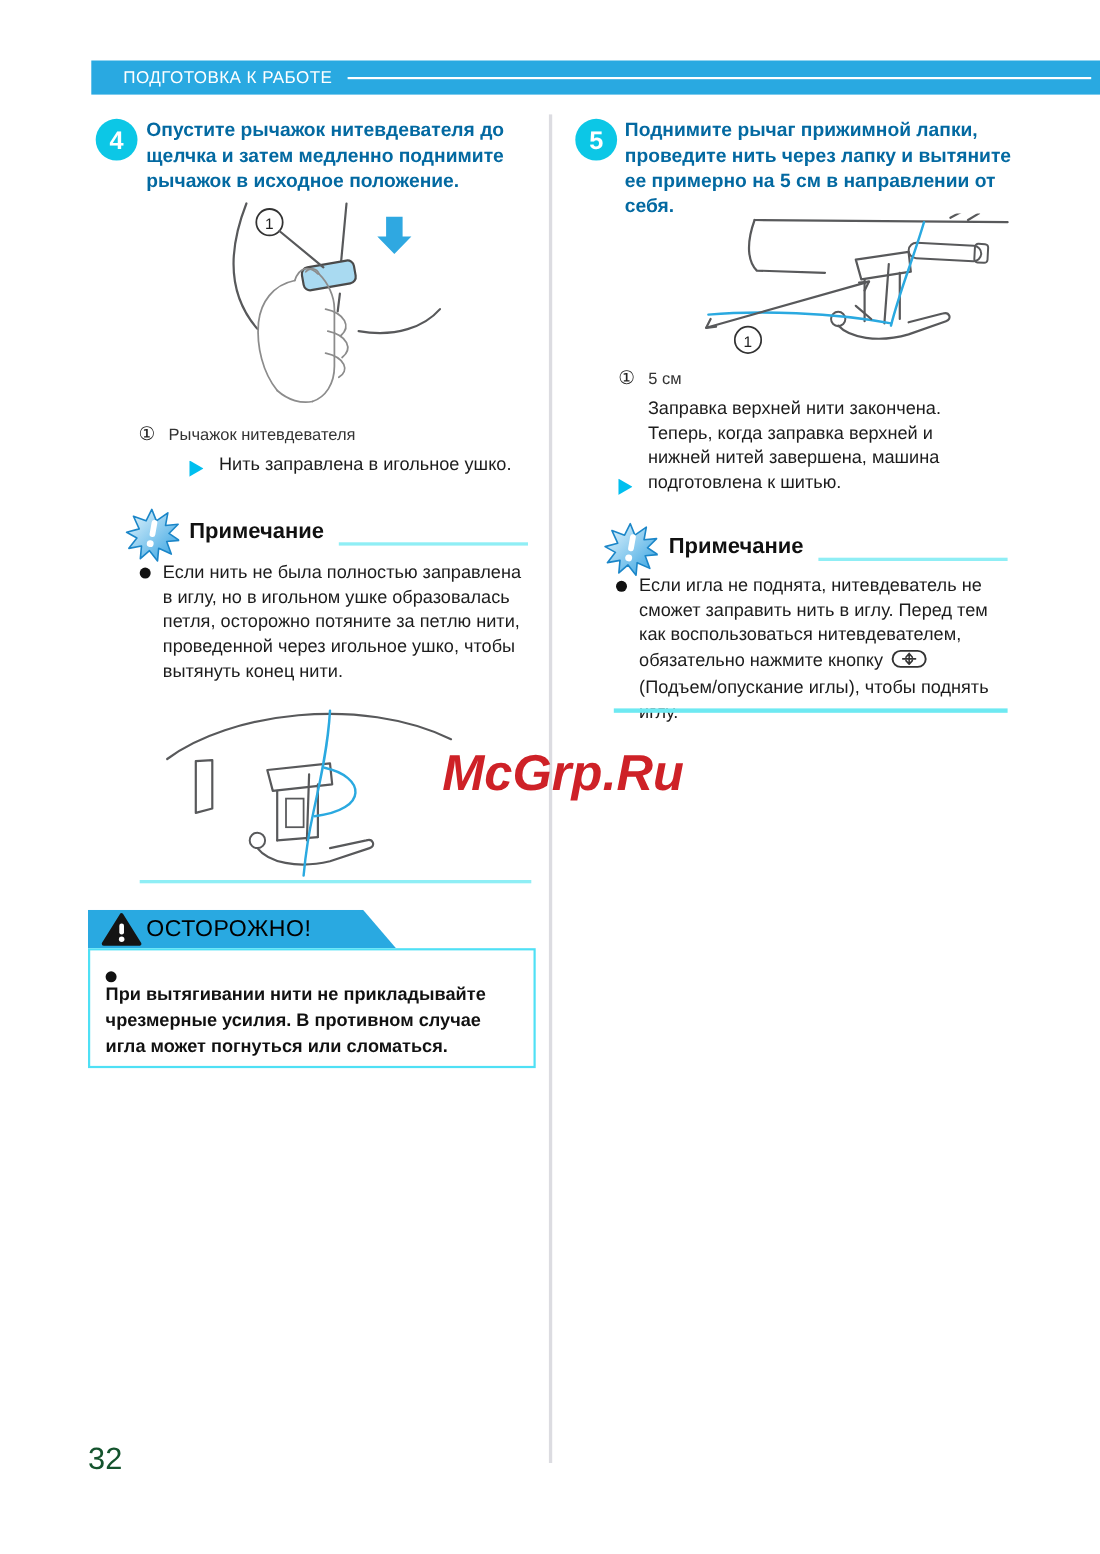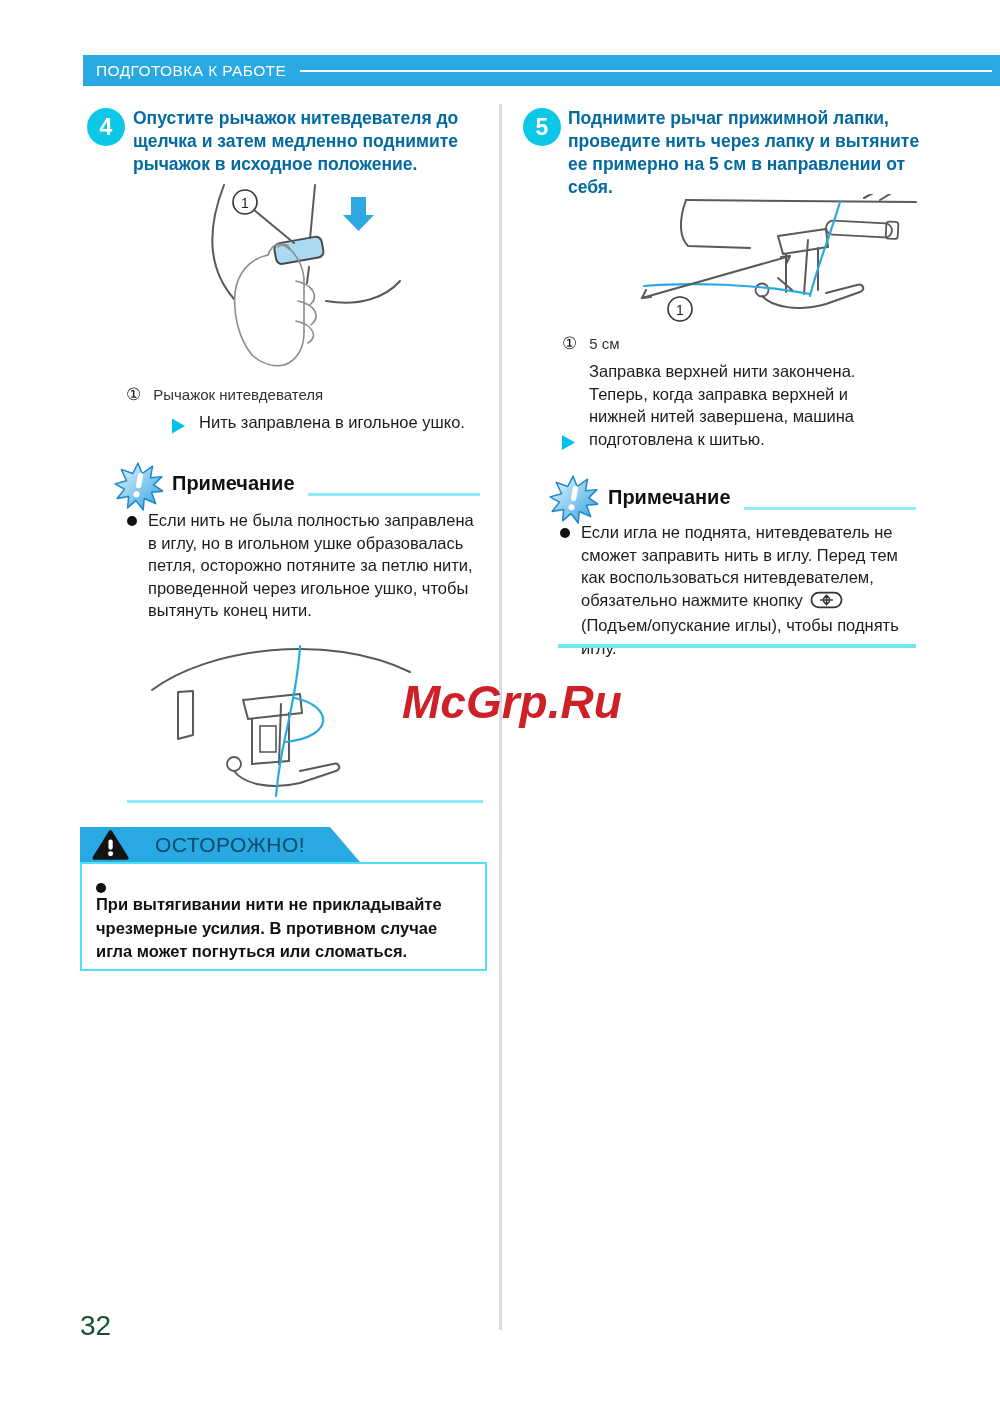--- a/index.html
+++ b/index.html
@@ -3,21 +3,21 @@
 <meta charset="utf-8">
 <style>
   html,body{margin:0;padding:0;background:#ffffff;}
   .page{
     position:relative;width:1000px;height:1413px;background:#ffffff;
     font-family:"Liberation Sans", sans-serif;color:#1a1a1a;overflow:hidden;
   }
   
   .header-bar{
     position:absolute;left:83px;top:55px;width:917px;height:31px;
-    background:#29a9e1;display:flex;align-items:center;padding-left:13px;box-sizing:border-box;
+    background:#29a9e1;display:flex;align-items:center;padding-left:29px;box-sizing:border-box;
   }
   .header-title{color:#ffffff;font-size:15.5px;letter-spacing:.4px;white-space:nowrap;}
   .header-rule{flex:1;height:2px;background:#ffffff;margin:0 8px 0 14px;}
   
   .v-divider{position:absolute;left:499px;top:104px;width:3px;height:1226px;background:#dcdce1;}
   
   .step-badge{
     position:absolute;width:38px;height:38px;border-radius:50%;background:#0cc7e6;
     color:#fff;font-size:23px;font-weight:700;display:flex;align-items:center;justify-content:center;
   }
@@ -40,21 +40,21 @@
   .note-body{position:absolute;display:flex;}
   .dot-bullet{flex:0 0 auto;width:10px;height:10px;border-radius:50%;background:#111;margin:7px 11px 0 0;}
   .note-text{font-size:16.5px;line-height:22.6px;color:#1c1c1c;}
   .inline-btn{display:inline-block;vertical-align:-3px;margin:0 3px;}
   
   .caution-banner{
     position:absolute;left:80px;top:827px;width:280px;height:35px;background:#29a9e1;
     clip-path:polygon(0 0,calc(100% - 30px) 0,100% 100%,0 100%);
     display:flex;align-items:center;padding-left:12px;box-sizing:border-box;
   }
-  .caution-title{color:#0c4a6e;font-size:21px;margin-left:26px;letter-spacing:.5px;}
+  .caution-title{color:#000000;font-size:21px;margin-left:4px;letter-spacing:.5px;}
   .caution-box{
     position:absolute;left:80px;top:862px;width:407px;height:109px;box-sizing:border-box;
     border:2.5px solid #4fe0f5;background:#fff;padding:11px 10px 0 14px;
   }
   .caution-body{display:flex;flex-direction:column;}
   .caution-text{font-size:16.5px;line-height:23.5px;font-weight:700;color:#111;}
   
   .watermark{position:absolute;left:402px;top:675px;font-size:46px;font-style:italic;font-weight:600;color:#ce2127;}
   .page-number{position:absolute;left:80px;top:1310px;font-size:28px;color:#14532d;}
   .line-art{stroke:#58595b;fill:none;stroke-width:2;stroke-linecap:round;stroke-linejoin:round;}

